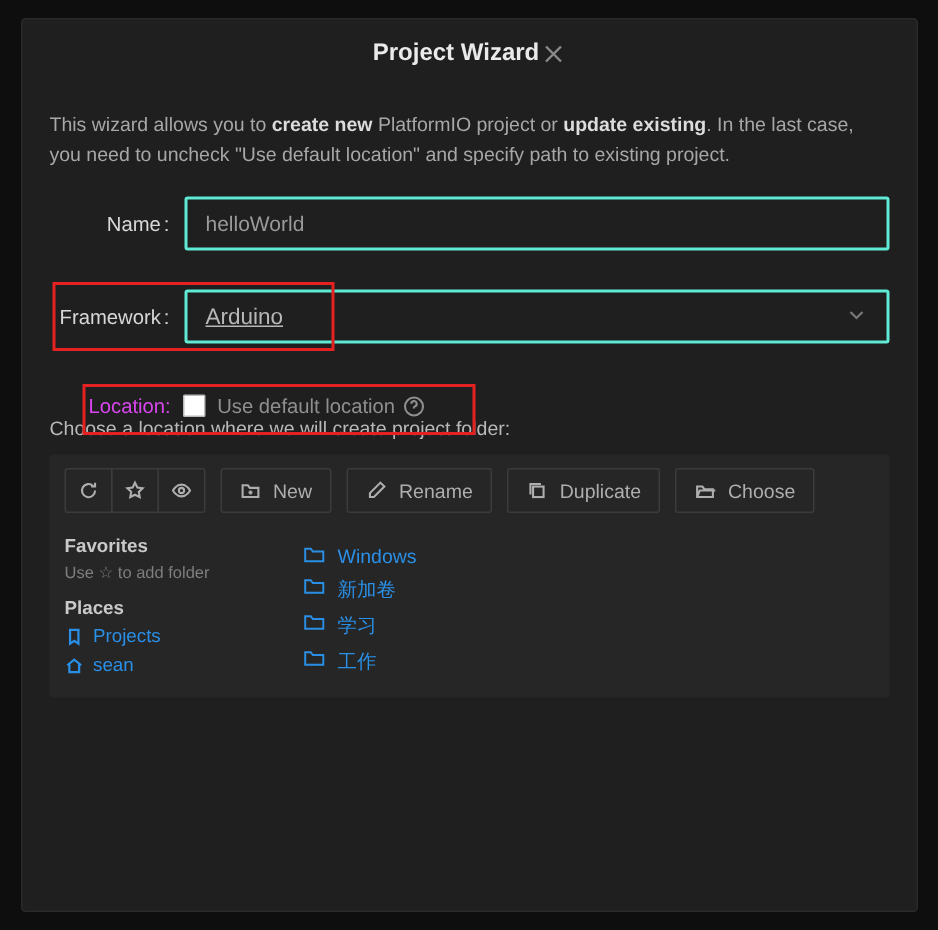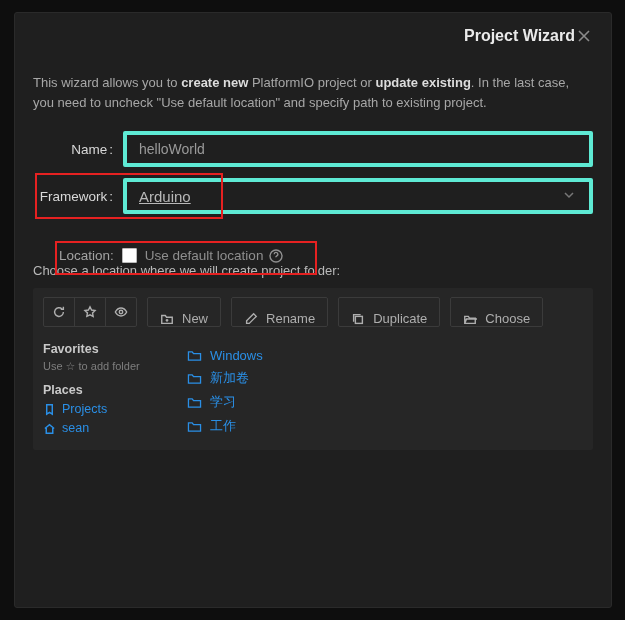--- a/index.html
+++ b/index.html
@@ -13,54 +13,54 @@
   .modal {
     position: absolute;
     left: 14px; top: 12px;
     width: 598px; height: 596px;
     background: #1f1f1f;
     border: 1px solid #2a2a2a;
     border-radius: 3px;
     overflow: hidden;
   }
   .titlebar {
-    display: flex; align-items: center; justify-content: flex-end;
+    display: flex; align-items: center; justify-content: center;
     padding: 14px 18px 10px 18px;
   }
   .titlebar h1 {
     font-size: 16px; font-weight: 600; color: #eaeaea;
   }
   .close-x {
     width: 18px; height: 18px; color: #8a8a8a; cursor: pointer;
     display: flex; align-items: center; justify-content: center;
   }
   .close-x svg { width: 14px; height: 14px; stroke: currentColor; stroke-width: 1.6; }
   .body { padding: 6px 18px 0 18px; }
   .intro {
     margin-top: 12px;
     font-size: 13px; line-height: 1.55; color: #a7a7a7;
   }
   .intro b { color: #dcdcdc; font-weight: 600; }
   .form { margin-top: 18px; }
   .row {
     display: flex; align-items: center;
-    margin-bottom: 11px;
+    margin-bottom: 26px;
   }
   .row .label {
     width: 84px; text-align: right; padding-right: 4px;
     font-size: 13.5px; color: #d8d8d8;
   }
   .row .label::after { content: ":"; margin-left: 2px; }
   .field {
     flex: 1; margin-left: 6px;
   }
   .txt, .sel {
     width: 100%; height: 36px;
     background: #1f1f1f;
-    border: 4px solid #5eead4;
+    border: 2px solid #5eead4;
     border-radius: 2px;
     color: #9a9a9a;
     font-size: 14px;
     padding: 12px 12px;
     display: flex; align-items: center; justify-content: space-between;
   }
   .sel { cursor: pointer; }
   .sel .arrow { color: #777; margin-right: 2px; }
   .sel .arrow svg { width: 12px; height: 12px; stroke: currentColor; stroke-width: 1.5; fill: none; }
   .framework-row .label,
@@ -77,21 +77,21 @@
     position: absolute; left: -88px; top: -5px;
     width: 188px; height: 46px;
     border: 2px solid #e62121; pointer-events: none;
   }
   .location-row { margin-top: 22px; margin-left: 26px; display: flex; align-items: center; position: relative; }
   .loc-redbox {
     position: absolute; left: -4px; top: -7px;
     width: 262px; height: 34px;
     border: 2px solid #e62121; pointer-events: none;
   }
-  .location-row .lab { font-size: 13.5px; color: #a3a3a3; }
+  .location-row .lab { font-size: 13.5px; color: #d946ef; }
   .cbx {
     width: 15px; height: 15px; background: #fff; border: 1px solid #bbb; margin: 0 8px;
     display: inline-block; cursor: pointer; border-radius: 1px;
   }
   .muted { color: #8f8f8f; font-size: 13.5px; }
   .q-icon { margin-left: 6px; color: #8f8f8f; display: inline-flex; }
   .q-icon svg { width: 14px; height: 14px; stroke: currentColor; fill: none; stroke-width: 1.4; }
   .err {
     color: #e64545; font-size: 13px;
     margin-left: 92px; margin-top: 6px;
@@ -119,41 +119,41 @@
     color: #aeaeae; cursor: pointer; border-radius: 2px;
   }
   .icon-btn svg { width: 14px; height: 14px; stroke: currentColor; fill: none; stroke-width: 1.6; }
   .icon-group { display: flex; }
   .icon-group .icon-btn { border-radius: 0; margin-left: -1px; }
   .icon-group .icon-btn:first-child { border-radius: 2px 0 0 2px; margin-left: 0; }
   .icon-group .icon-btn:last-child { border-radius: 0 2px 2px 0; }
   .tbtn {
     height: 30px; padding: 0 12px;
     border: 1px solid #3b3b3b; background: transparent;
-    display: flex; align-items: flex-end; gap: 8px;
+    display: flex; align-items: center; gap: 8px;
     color: #aeaeae; cursor: pointer; border-radius: 2px;
     font-size: 13px;
   }
   .tbtn svg { width: 14px; height: 14px; stroke: currentColor; fill: none; stroke-width: 1.6; }
   .fb-body { display: flex; padding: 0 10px; }
   .fb-side {
     width: 130px; font-size: 12.5px;
   }
   .fb-side .hd { color: #c9c9c9; font-weight: 600; margin: 6px 0 4px 0; font-size: 12.5px; }
   .fb-side .hint { color: #7e7e7e; font-size: 11px; margin-bottom: 10px; }
   .place-item {
     display: flex; align-items: center; gap: 6px; color: #2a8fe6;
     font-size: 12.5px; margin: 5px 0; cursor: pointer;
   }
   .place-item svg { width: 13px; height: 13px; stroke: currentColor; fill: none; stroke-width: 1.6; }
   .fb-list { flex: 1; padding-left: 14px; padding-top: 6px; }
   .folder {
-    display: flex; align-items: center; gap: 8px;
+    display: flex; align-items: flex-start; gap: 8px;
     color: #2a8fe6; font-size: 13px;
-    margin: 6px 0; cursor: pointer;
+    margin: 6px 15px; cursor: pointer;
   }
   .folder svg { width: 15px; height: 13px; stroke: currentColor; fill: none; stroke-width: 1.4; }
 </style>
 </head>
 <body>
 
 <div class="modal">
   <div class="titlebar">
     <h1>Project Wizard</h1>
     <div class="close-x">

